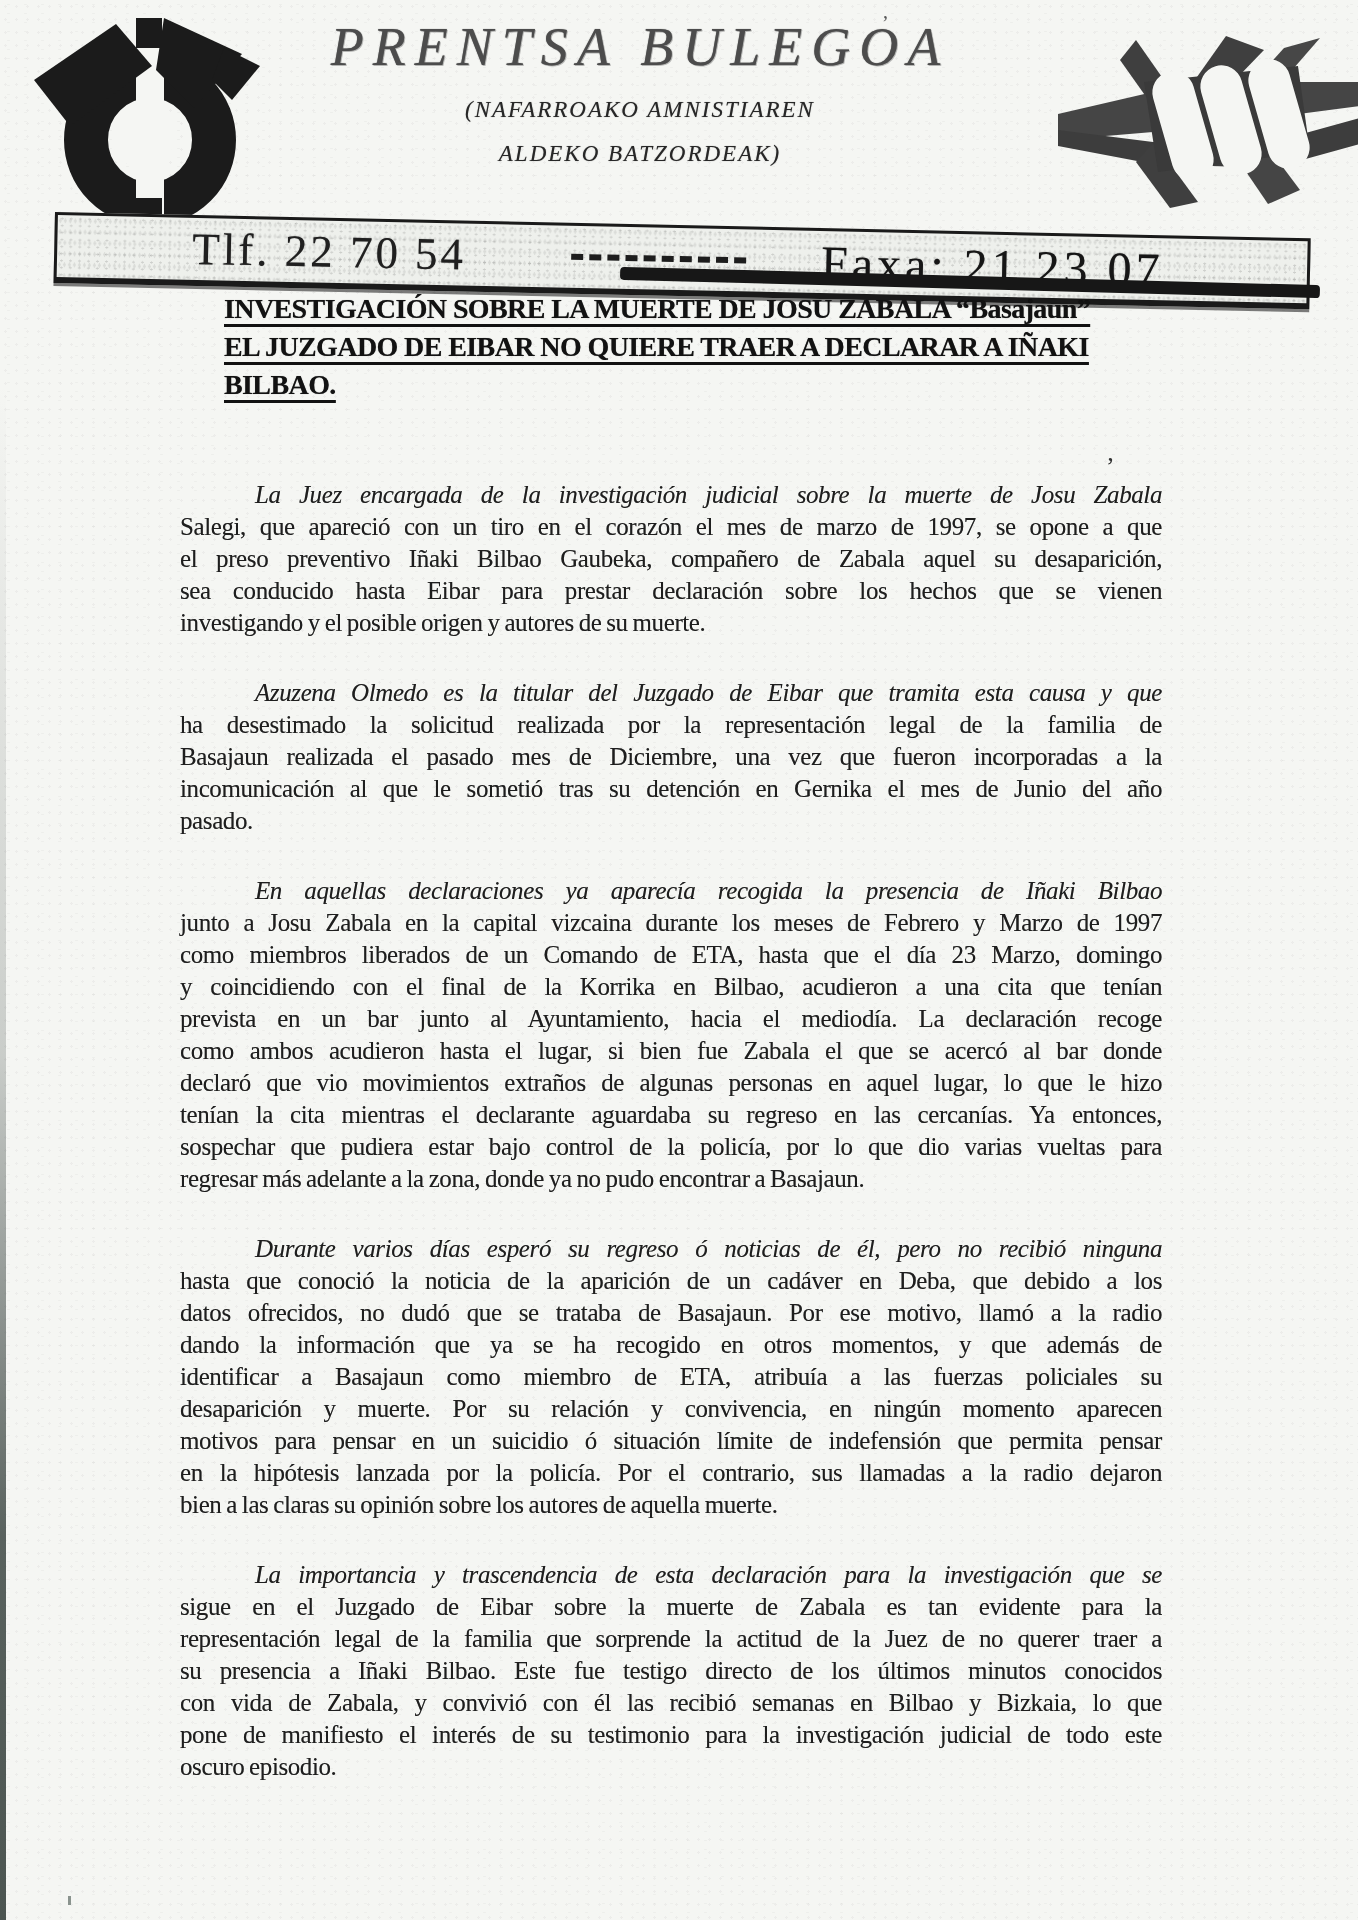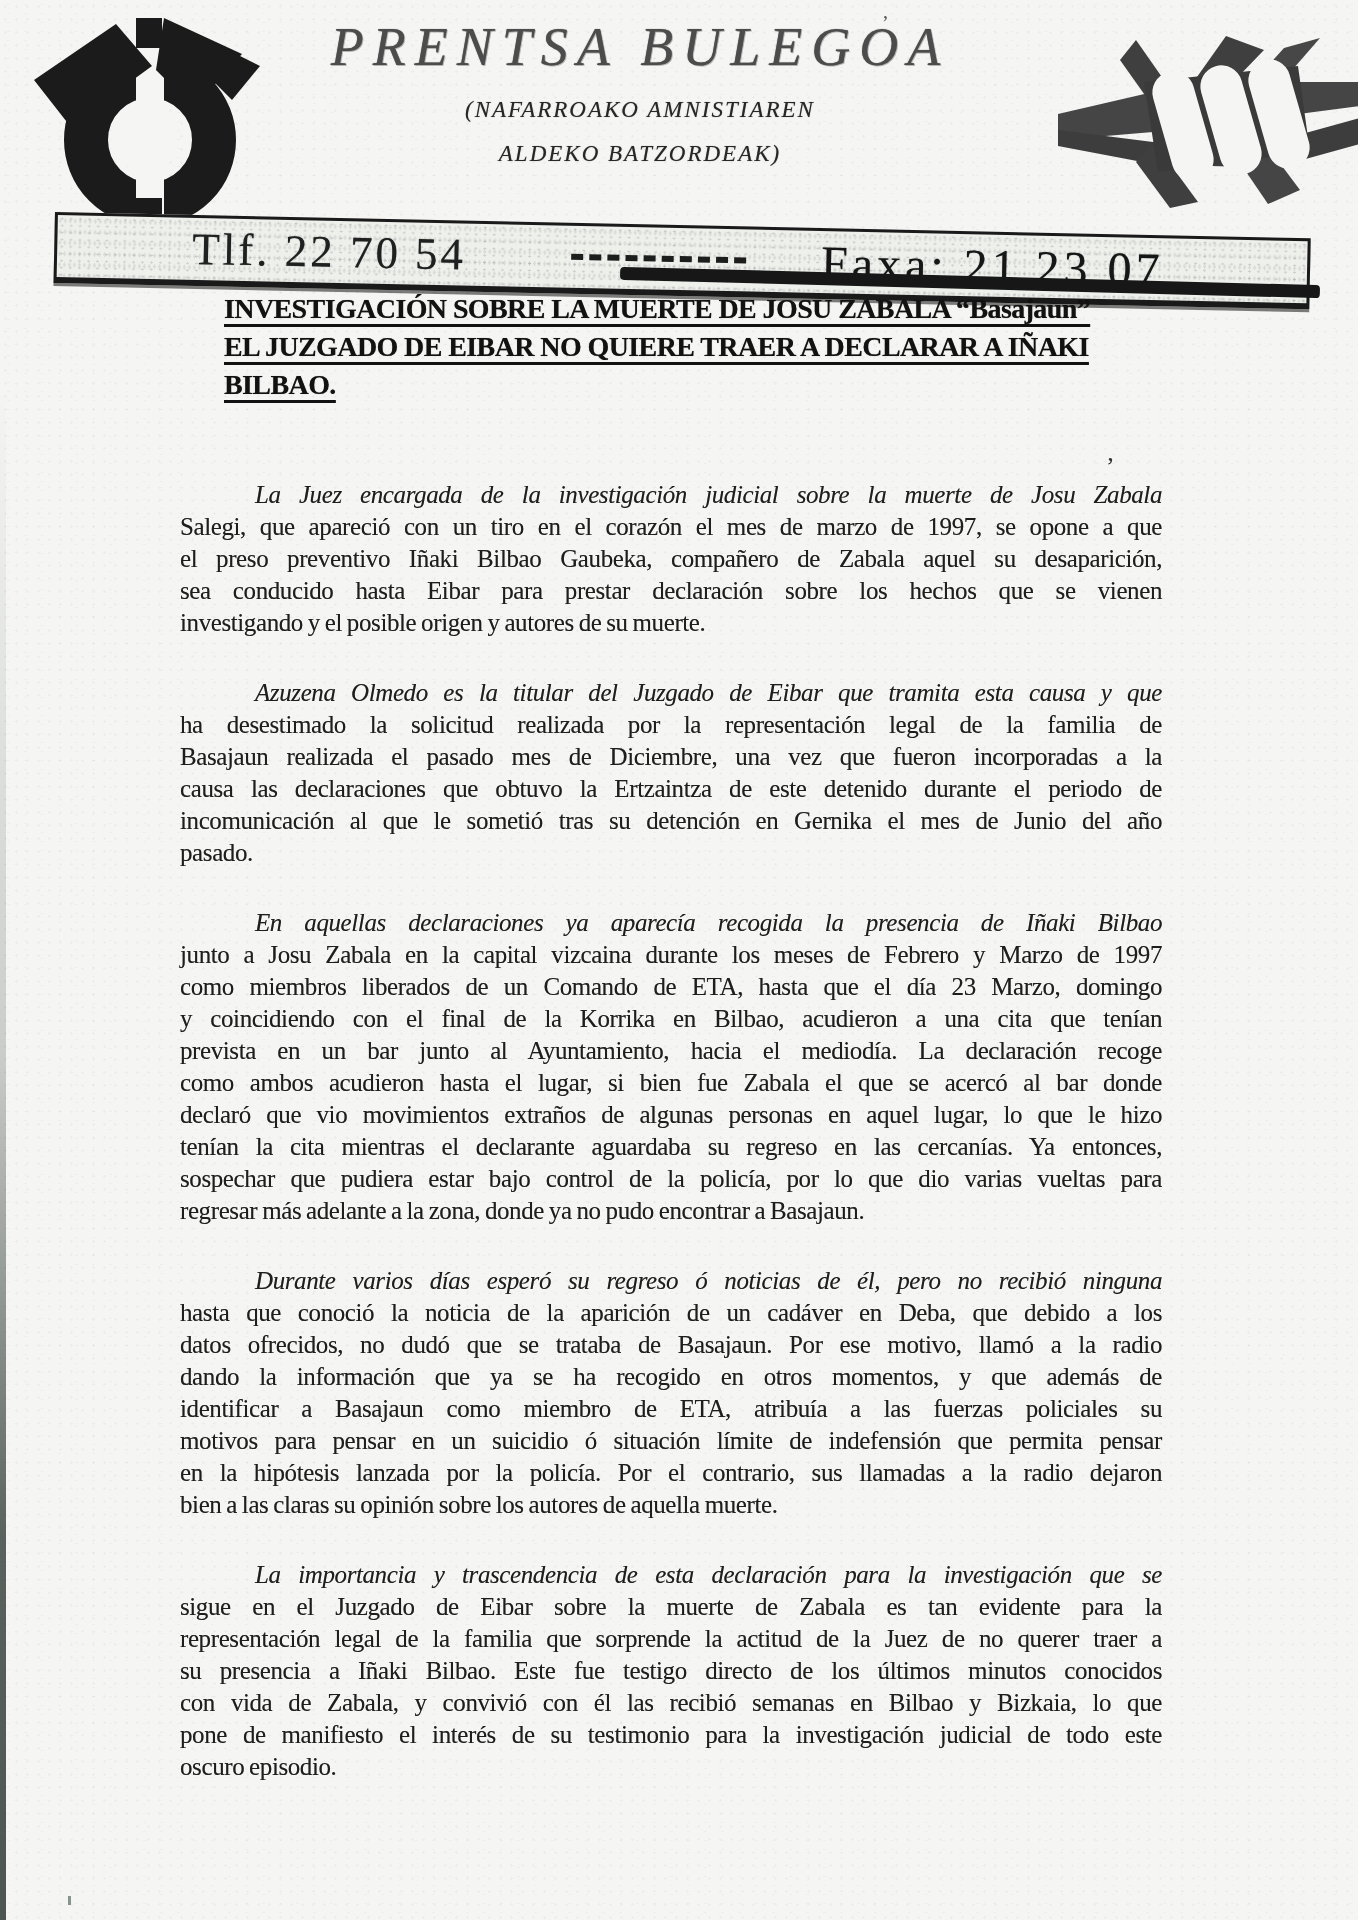--- a/index.html
+++ b/index.html
@@ -166,21 +166,20 @@
         <div class="line first">La Juez encargada de la investigación judicial sobre la muerte de Josu Zabala</div>
         <div class="line">Salegi, que apareció con un tiro en el corazón el mes de marzo de 1997, se opone a que</div>
         <div class="line">el preso preventivo Iñaki Bilbao Gaubeka, compañero de Zabala aquel su desaparición,</div>
         <div class="line">sea conducido hasta Eibar para prestar declaración sobre los hechos que se vienen</div>
         <div class="line last">investigando y el posible origen y autores de su muerte.</div>
       </div>
       <div class="para">
         <div class="line first">Azuzena Olmedo es la titular del Juzgado de Eibar que tramita esta causa y que</div>
         <div class="line">ha desestimado la solicitud realizada por la representación legal de la familia de</div>
         <div class="line">Basajaun realizada el pasado mes de Diciembre, una vez que fueron incorporadas a la</div>
-        <div class="line">causa las declaraciones que obtuvo la Ertzaintza de este detenido durante el periodo de</div>
         <div class="line">incomunicación al que le sometió tras su detención en Gernika el mes de Junio del año</div>
         <div class="line last">pasado.</div>
       </div>
       <div class="para">
         <div class="line first">En aquellas declaraciones ya aparecía recogida la presencia de Iñaki Bilbao</div>
         <div class="line">junto a Josu Zabala en la capital vizcaina durante los meses de Febrero y Marzo de 1997</div>
         <div class="line">como miembros liberados de un Comando de ETA, hasta que el día 23 Marzo, domingo</div>
         <div class="line">y coincidiendo con el final de la Korrika en Bilbao, acudieron a una cita que tenían</div>
         <div class="line">prevista en un bar junto al Ayuntamiento, hacia el mediodía. La declaración recoge</div>
         <div class="line">como ambos acudieron hasta el lugar, si bien fue Zabala el que se acercó al bar donde</div>
@@ -188,20 +187,21 @@
         <div class="line">tenían la cita mientras el declarante aguardaba su regreso en las cercanías. Ya entonces,</div>
         <div class="line">sospechar que pudiera estar bajo control de la policía, por lo que dio varias vueltas para</div>
         <div class="line last">regresar más adelante a la zona, donde ya no pudo encontrar a Basajaun.</div>
       </div>
       <div class="para">
         <div class="line first">Durante varios días esperó su regreso ó noticias de él, pero no recibió ninguna</div>
         <div class="line">hasta que conoció la noticia de la aparición de un cadáver en Deba, que debido a los</div>
         <div class="line">datos ofrecidos, no dudó que se trataba de Basajaun. Por ese motivo, llamó a la radio</div>
         <div class="line">dando la información que ya se ha recogido en otros momentos, y que además de</div>
         <div class="line">identificar a Basajaun como miembro de ETA, atribuía a las fuerzas policiales su</div>
+        <div class="line">desaparición y muerte. Por su relación y convivencia, en ningún momento aparecen</div>
         <div class="line">motivos para pensar en un suicidio ó situación límite de indefensión que permita pensar</div>
         <div class="line">en la hipótesis lanzada por la policía. Por el contrario, sus llamadas a la radio dejaron</div>
         <div class="line last">bien a las claras su opinión sobre los autores de aquella muerte.</div>
       </div>
       <div class="para">
         <div class="line first">La importancia y trascendencia de esta declaración para la investigación que se</div>
         <div class="line">sigue en el Juzgado de Eibar sobre la muerte de Zabala es tan evidente para la</div>
         <div class="line">representación legal de la familia que sorprende la actitud de la Juez de no querer traer a</div>
         <div class="line">su presencia a Iñaki Bilbao. Este fue testigo directo de los últimos minutos conocidos</div>
         <div class="line">con vida de Zabala, y convivió con él las recibió semanas en Bilbao y Bizkaia, lo que</div>

